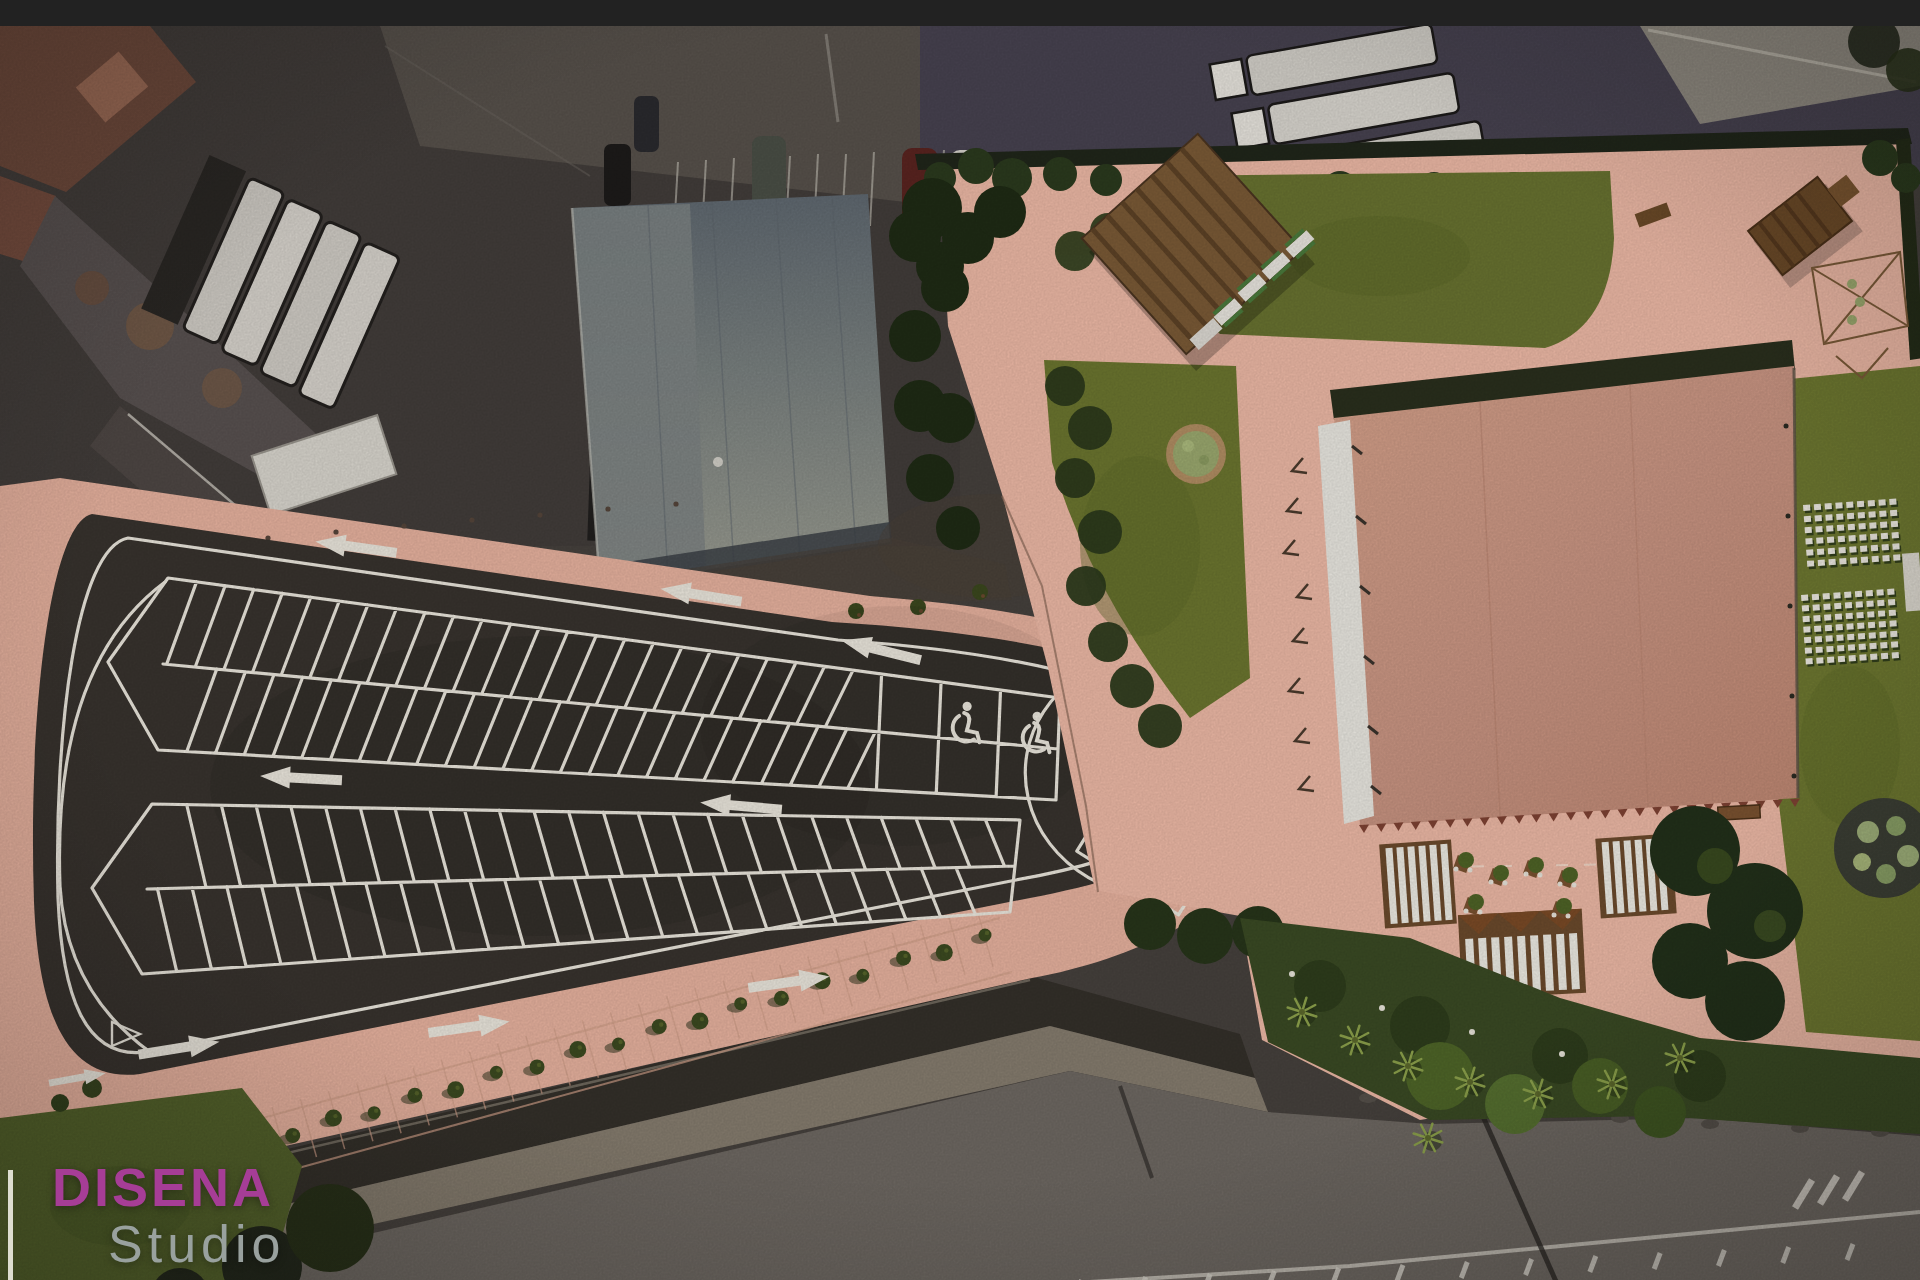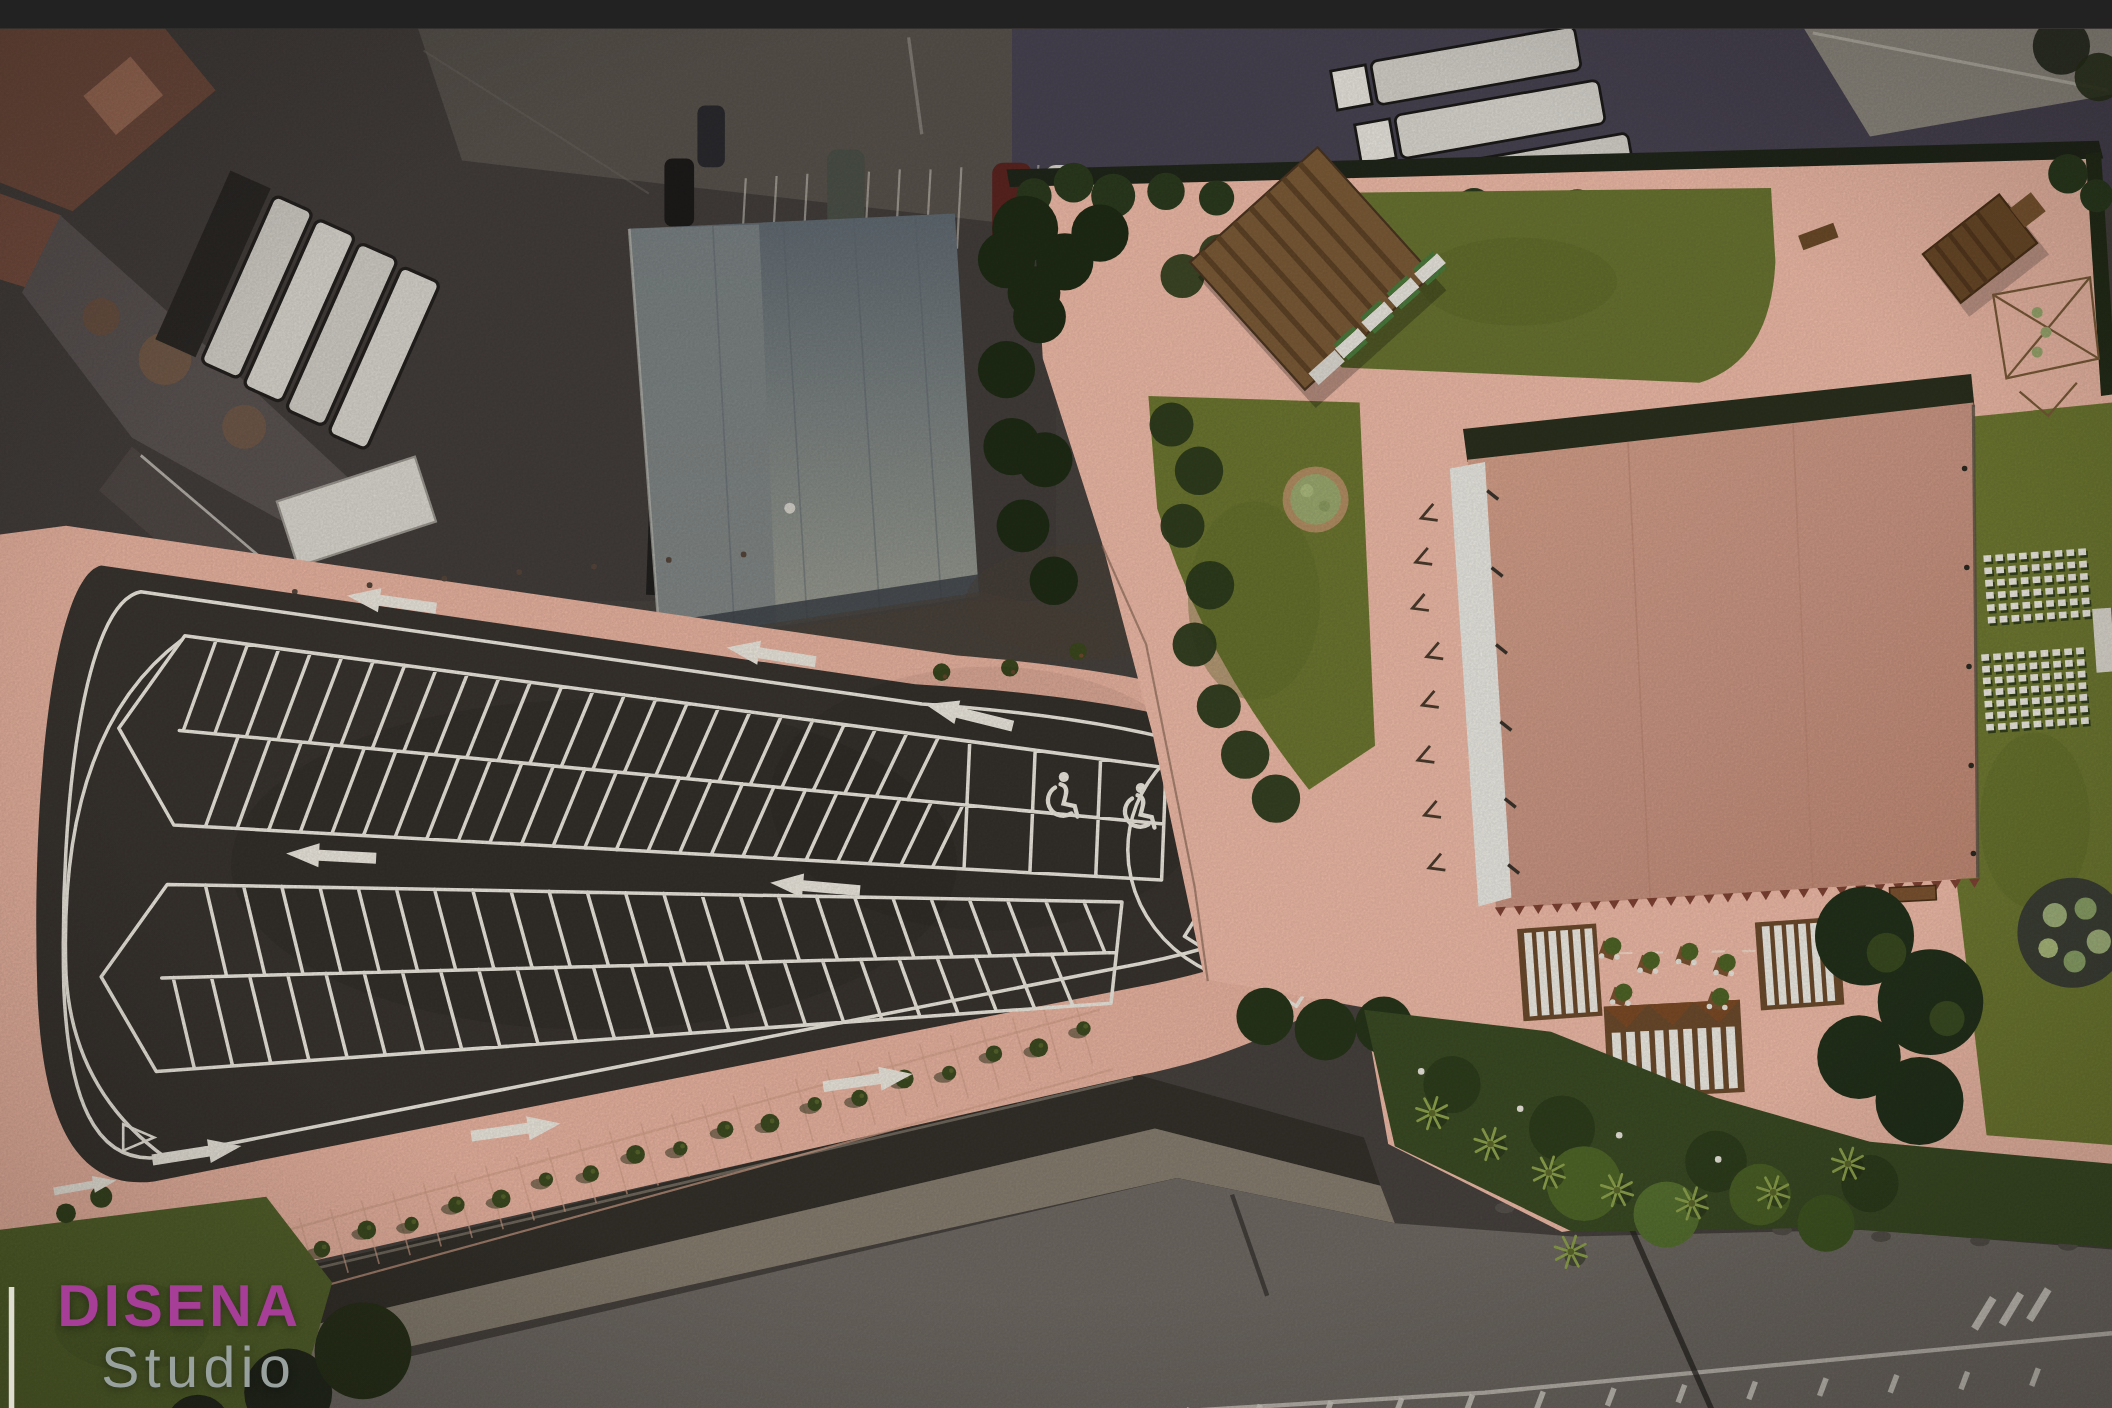--- a/index.html
+++ b/index.html
@@ -5,21 +5,21 @@
   html,body{margin:0;padding:0;background:#222;}
   #stage{position:relative;width:1920px;height:1280px;overflow:hidden;
          font-family:"Liberation Sans", sans-serif;background:#45413d;margin-top:26px;}
   #stage svg{position:absolute;left:0;top:0;}
   .lot-line{fill:none;stroke:#eae6dc;stroke-width:3.2;stroke-linecap:round;stroke-linejoin:round;}
   .lot-line-thin{fill:none;stroke:#eae6dc;stroke-width:2.4;stroke-linecap:round;}
   #watermark{position:absolute;left:0;top:1122px;width:400px;color:#fff;z-index:5;}
   .wm-bar{position:absolute;left:8px;top:22px;width:5px;height:112px;background:#eceadf;opacity:.92;}
   .wm-brand{position:absolute;left:52px;top:8px;font-size:54px;font-weight:800;letter-spacing:3px;
             text-shadow:0 2px 8px rgba(0,0,0,.35);}
-  .wm-studio{position:absolute;left:92px;top:66px;font-size:52px;font-weight:400;letter-spacing:5px;
+  .wm-studio{position:absolute;left:108px;top:66px;font-size:52px;font-weight:400;letter-spacing:5px;
              text-shadow:0 2px 8px rgba(0,0,0,.35);}
 </style>
 </head>
 <body>
 
 <div id="stage">
 <svg width="1920" height="1280" viewBox="0 0 1920 1280">
 <defs>
   <linearGradient id="roofGrad" x1="0" y1="0" x2="1" y2="1">
     <stop offset="0" stop-color="#d4a089"></stop>

